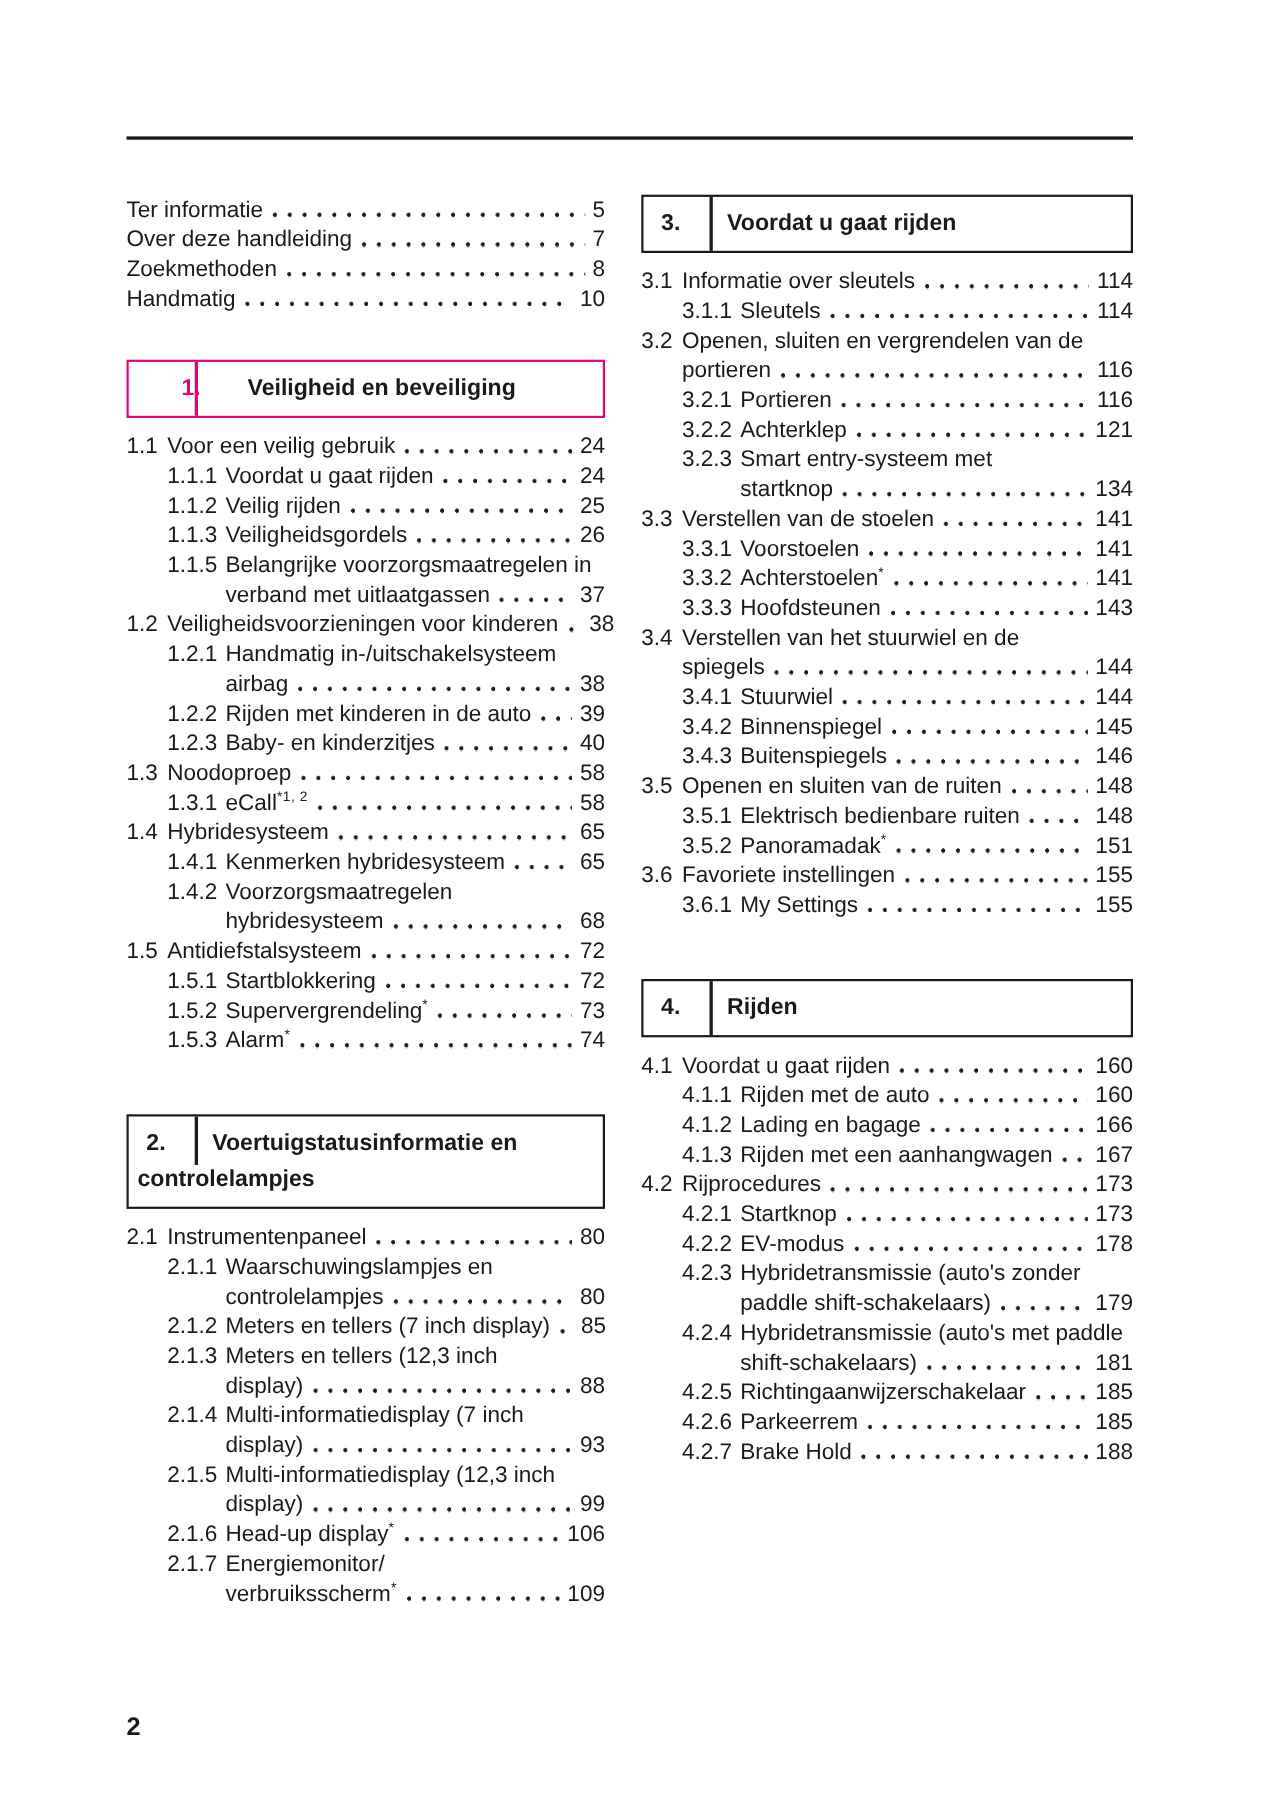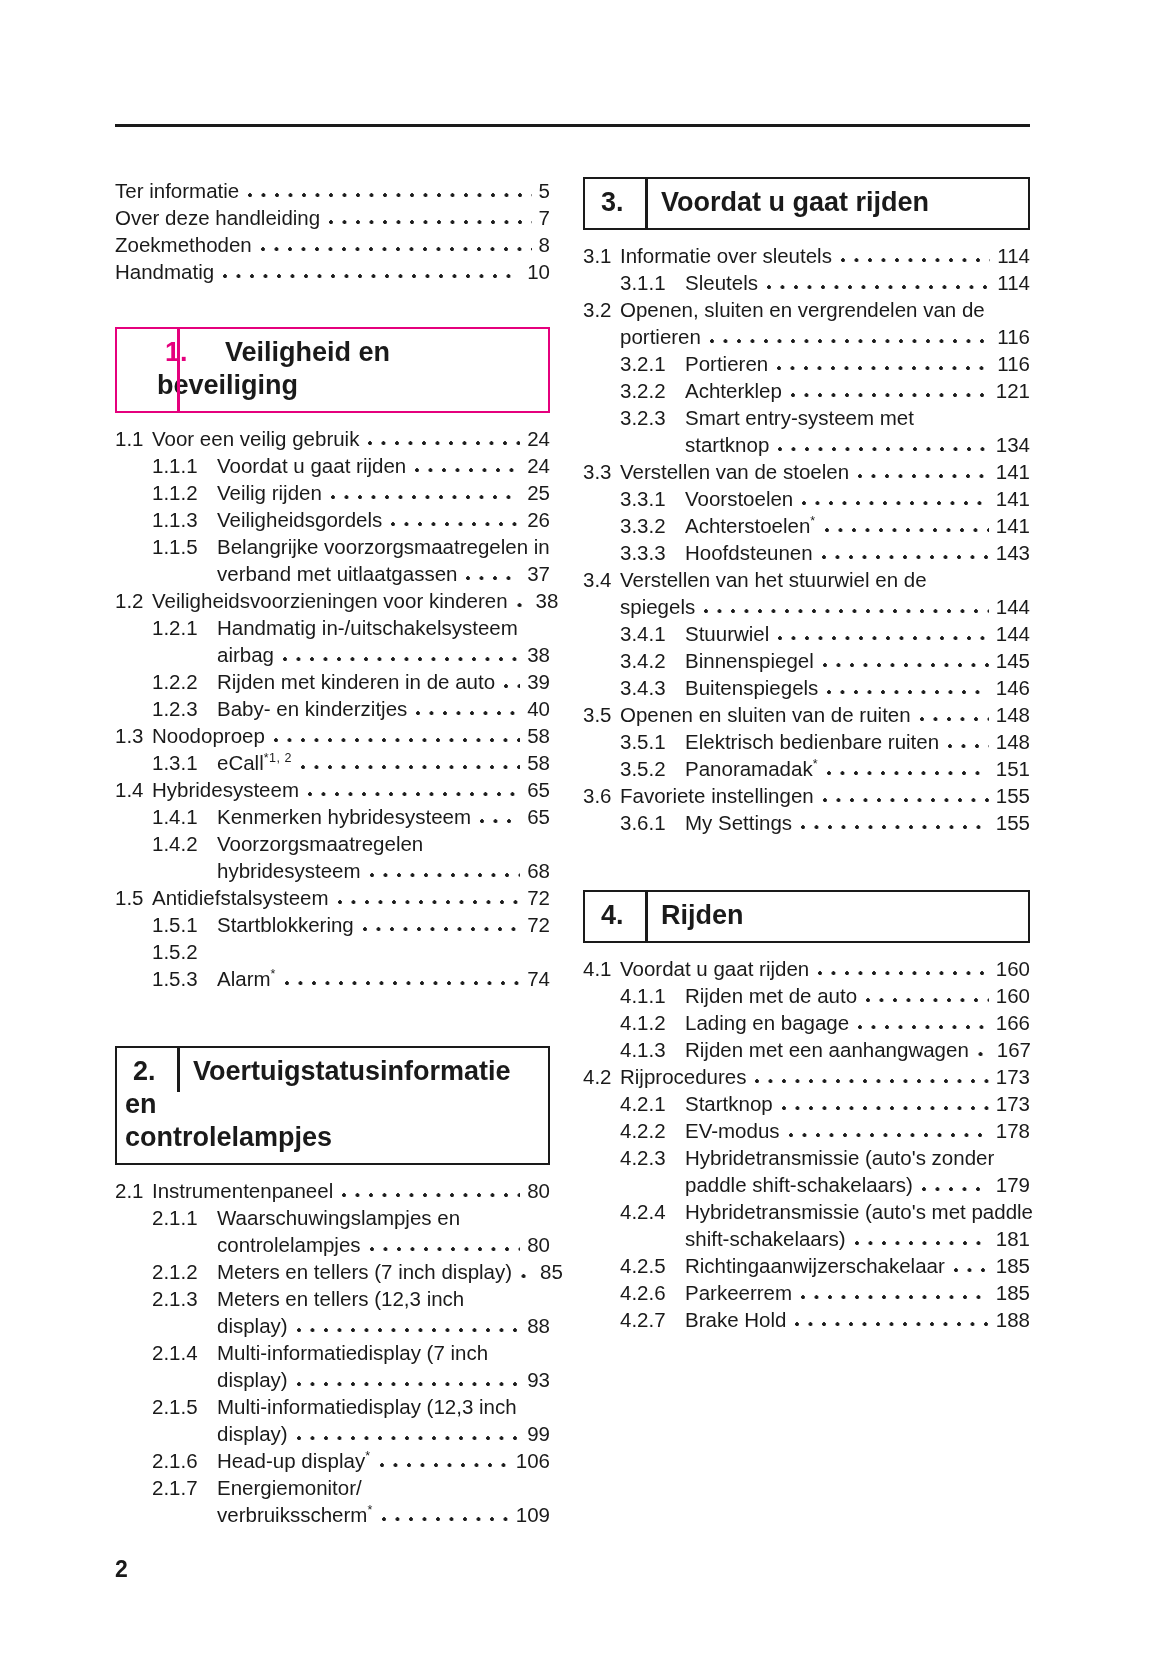--- a/index.html
+++ b/index.html
@@ -20,39 +20,39 @@
 
   .front-matter{margin-bottom:42px;}
 
   
   .chapter + .chapter{margin-top:54px;}
   .chapter-box{
     position:relative;
     border:2.5px solid #1a1a1a;
     padding:7px 10px 9px 8px;
     font-weight:bold;
-    font-size:27px;
+    font-size:21px;
     line-height:33px;
   }
   .chapter-box .ch-num{display:inline-block;width:44px;padding-left:8px;}
   .chapter-box .ch-divider{
     position:absolute;left:60px;top:0;bottom:0;width:2.5px;background:#1a1a1a;
   }
   .chapter-box.two-line .ch-divider{bottom:auto;height:44px;}
   .chapter-box .ch-title{padding-left:16px;}
   .chapter-box.accent{border-color:#e5007d;padding-left:40px;}
   .chapter-box.accent .ch-num{color:#e5007d;}
   .chapter-box.accent .ch-divider{background:#e5007d;}
 
   .entries{margin-top:12px;}
 
   
   .entry{display:flex;font-size:20.5px;line-height:27px;}
   .entry .num{flex:0 0 37px;}
-  .entry.lvl2{padding-left:37px;gap:12px;}
+  .entry.lvl2{padding-left:37px;}
   .entry.lvl2 .num{flex:0 0 53px;}
   .entry .body{flex:1;min-width:0;}
   .entry .line{display:block;white-space:nowrap;}
   .entry .line.last{display:flex;align-items:stretch;}
   .entry .txt{white-space:nowrap;}
   .entry sup{font-size:12.5px;line-height:0;vertical-align:super;letter-spacing:0.5px;}
   .leader{
     flex:1 1 auto;min-width:14px;
     margin:0 7px 0 7px;
     background-image:radial-gradient(circle at 2px 2px,#1c1c1c 1.6px,transparent 2px);
@@ -275,20 +275,27 @@
                   <span class="body">
                     <span class="line last">
                       <span class="txt">Startblokkering</span>
                       <span class="leader"></span>
                       <span class="pg">72</span>
                     </span>
                   </span>
                 </div>
                 <div class="entry lvl2">
                   <span class="num">1.5.2</span>
+                  <span class="body">
+                    <span class="line last">
+                      <span class="txt">Supervergrendeling<sup>*</sup></span>
+                      <span class="leader"></span>
+                      <span class="pg">73</span>
+                    </span>
+                  </span>
                 </div>
                 <div class="entry lvl2">
                   <span class="num">1.5.3</span>
                   <span class="body">
                     <span class="line last">
                       <span class="txt">Alarm<sup>*</sup></span>
                       <span class="leader"></span>
                       <span class="pg">74</span>
                     </span>
                   </span>

